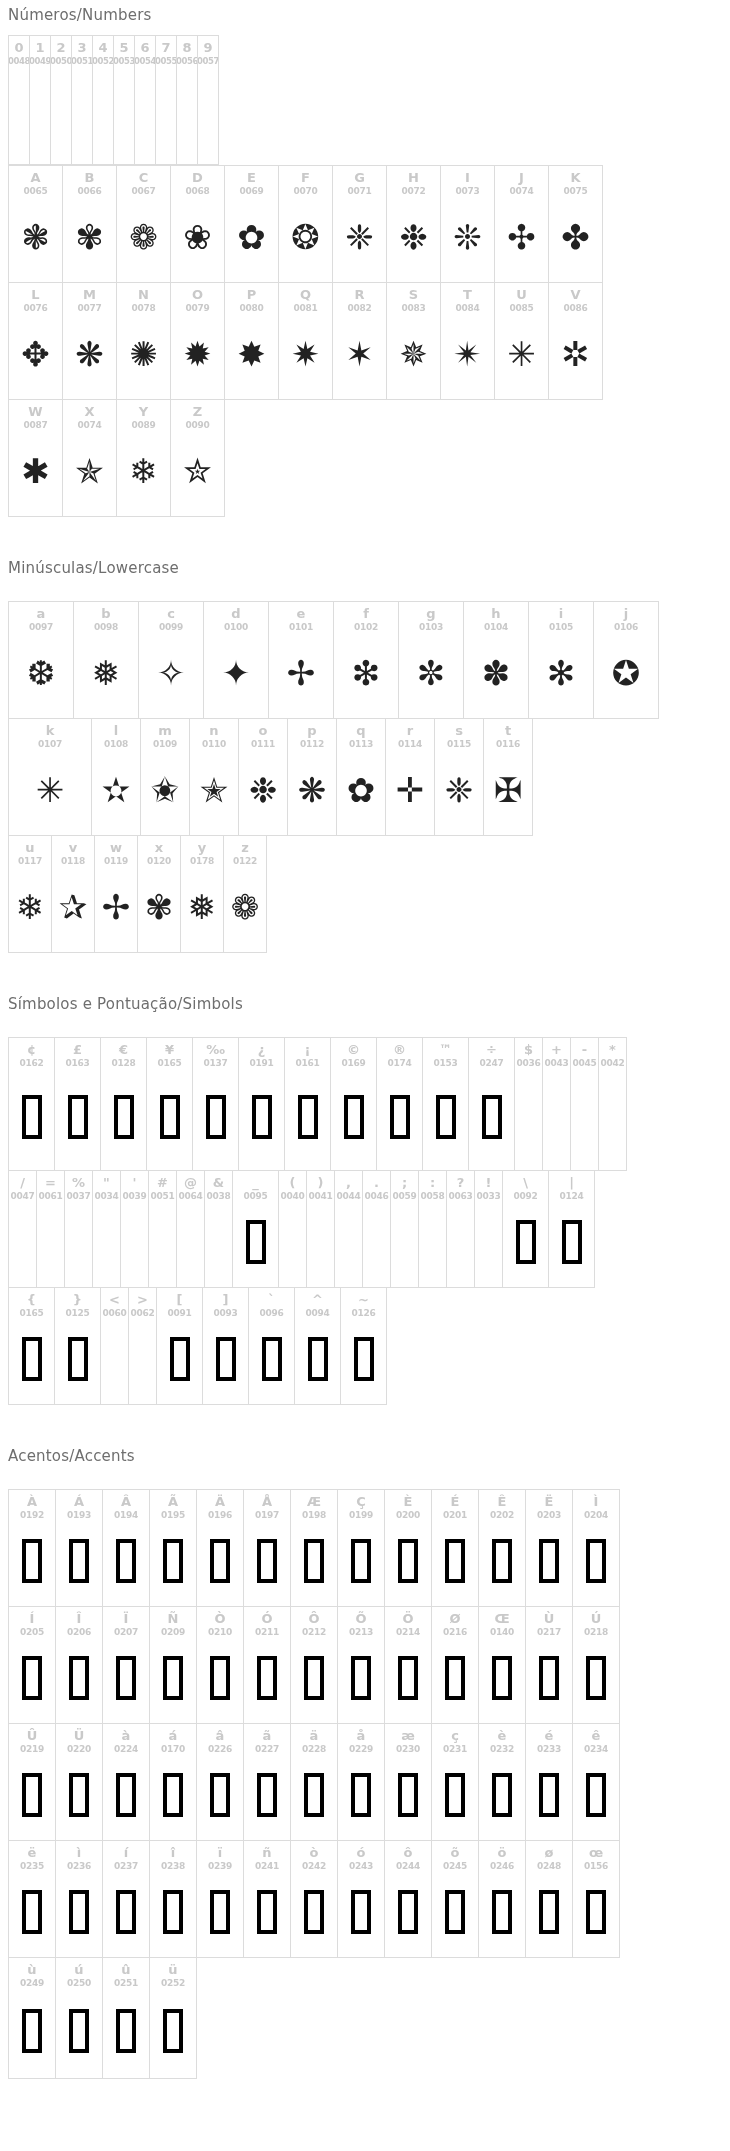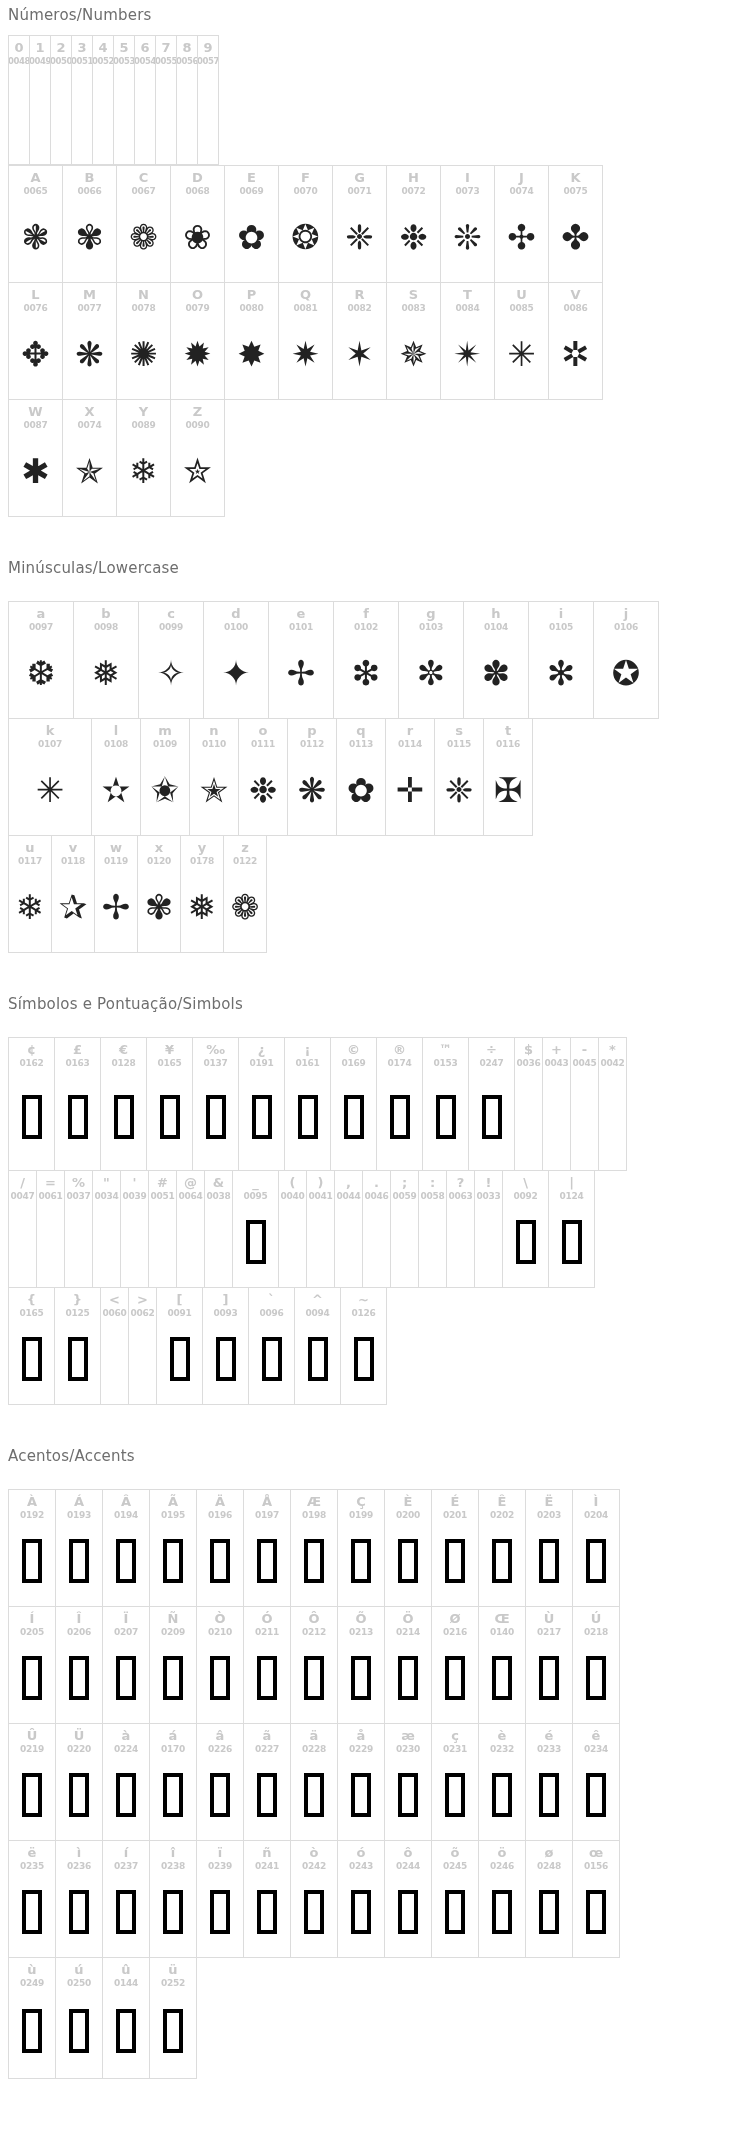--- a/index.html
+++ b/index.html
@@ -1110,21 +1110,21 @@
           </div>
           <div class="cell" style="width: 48px; height: 122px;">
             <div class="cell-char">ú</div>
             <div class="cell-code">0250</div>
             <div class="glyph-area">
               <span class="tofu"></span>
             </div>
           </div>
           <div class="cell" style="width: 48px; height: 122px;">
             <div class="cell-char">û</div>
-            <div class="cell-code">0144</div>
+            <div class="cell-code">0251</div>
             <div class="glyph-area">
               <span class="tofu"></span>
             </div>
           </div>
           <div class="cell" style="width: 48px; height: 122px;">
             <div class="cell-char">ü</div>
             <div class="cell-code">0252</div>
             <div class="glyph-area">
               <span class="tofu"></span>
             </div>

